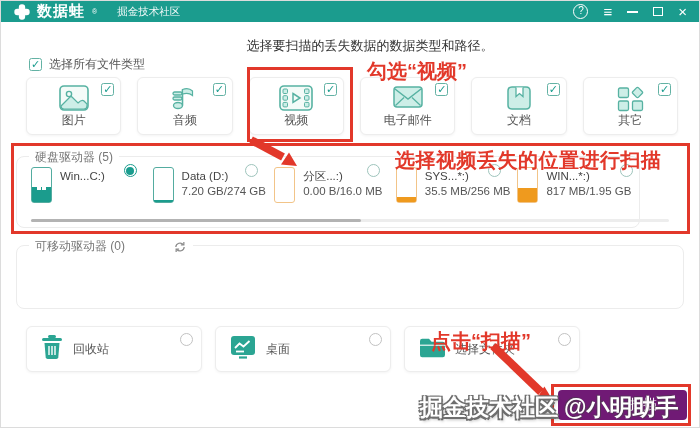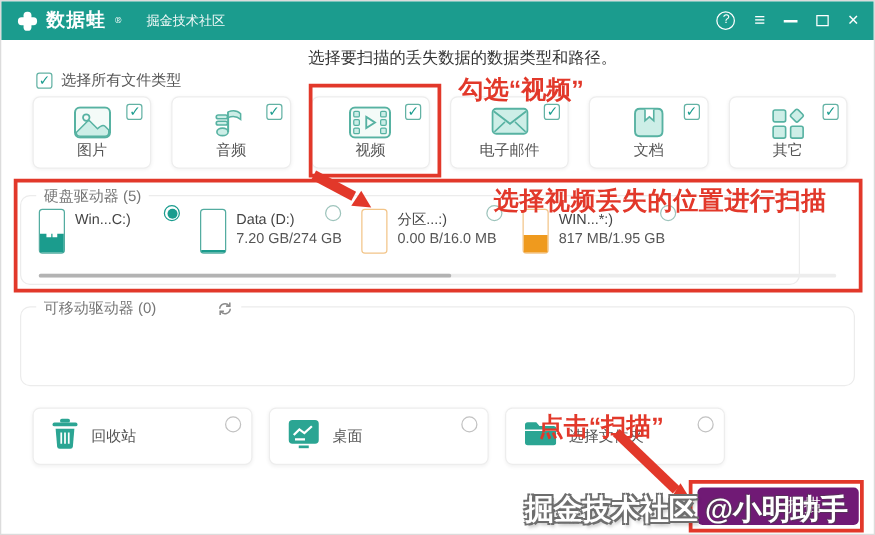--- a/index.html
+++ b/index.html
@@ -1,20 +1,20 @@
 <!DOCTYPE html>
 <html><head>
 <meta charset="utf-8">
 <style>
   * { margin:0; padding:0; box-sizing:border-box; }
   body { font-family:"Liberation Sans","DejaVu Sans",sans-serif; background:#fff; }
   .app { position:relative; width:700px; height:428px; background:#fff; overflow:hidden; border:1px solid #dcdcdc; }
 
   
-  .titlebar { position:absolute; left:0; top:0; width:100%; height:31px; background:#1b9c8e;
+  .titlebar { position:absolute; left:0; top:0; width:100%; height:21px; background:#1b9c8e;
               display:flex; align-items:center; padding:0 12px; }
   .logo-wrap { display:flex; align-items:center; gap:6px; }
   .app-name { color:#fff; font-size:15px; font-weight:700; letter-spacing:1px; }
   .reg { color:#fff; font-size:7px; vertical-align:super; margin-left:1px; }
   .subtitle { color:rgba(255,255,255,.95); font-size:10.5px; margin-left:14px; }
   .win-controls { margin-left:auto; display:flex; align-items:center; gap:15px; color:#fff; }
   .help-circle { width:15px; height:15px; border:1.3px solid #fff; border-radius:50%;
                  font-size:10px; line-height:12px; text-align:center; }
   .menu-glyph { font-size:15px; line-height:15px; }
   .min-glyph { width:11px; height:2px; background:#fff; display:block; }
@@ -254,20 +254,30 @@
         <span class="disk orange">
           <span class="fill" style="height: 0%;"></span>
         </span>
         <span class="drive-info">
           <div class="drive-name">分区...:)</div>
           <div class="drive-size">0.00 B/16.0 MB</div>
         </span>
         <span class="radio"></span>
       </div>
 
+      <div class="drive">
+        <span class="disk orange">
+          <span class="fill" style="height: 14%;"></span>
+        </span>
+        <span class="drive-info">
+          <div class="drive-name">SYS...*:)</div>
+          <div class="drive-size">35.5 MB/256 MB</div>
+        </span>
+        <span class="radio"></span>
+      </div>
 
       <div class="drive">
         <span class="disk orange">
           <span class="fill" style="height: 40%;"></span>
         </span>
         <span class="drive-info">
           <div class="drive-name">WIN...*:)</div>
           <div class="drive-size">817 MB/1.95 GB</div>
         </span>
         <span class="radio"></span>

